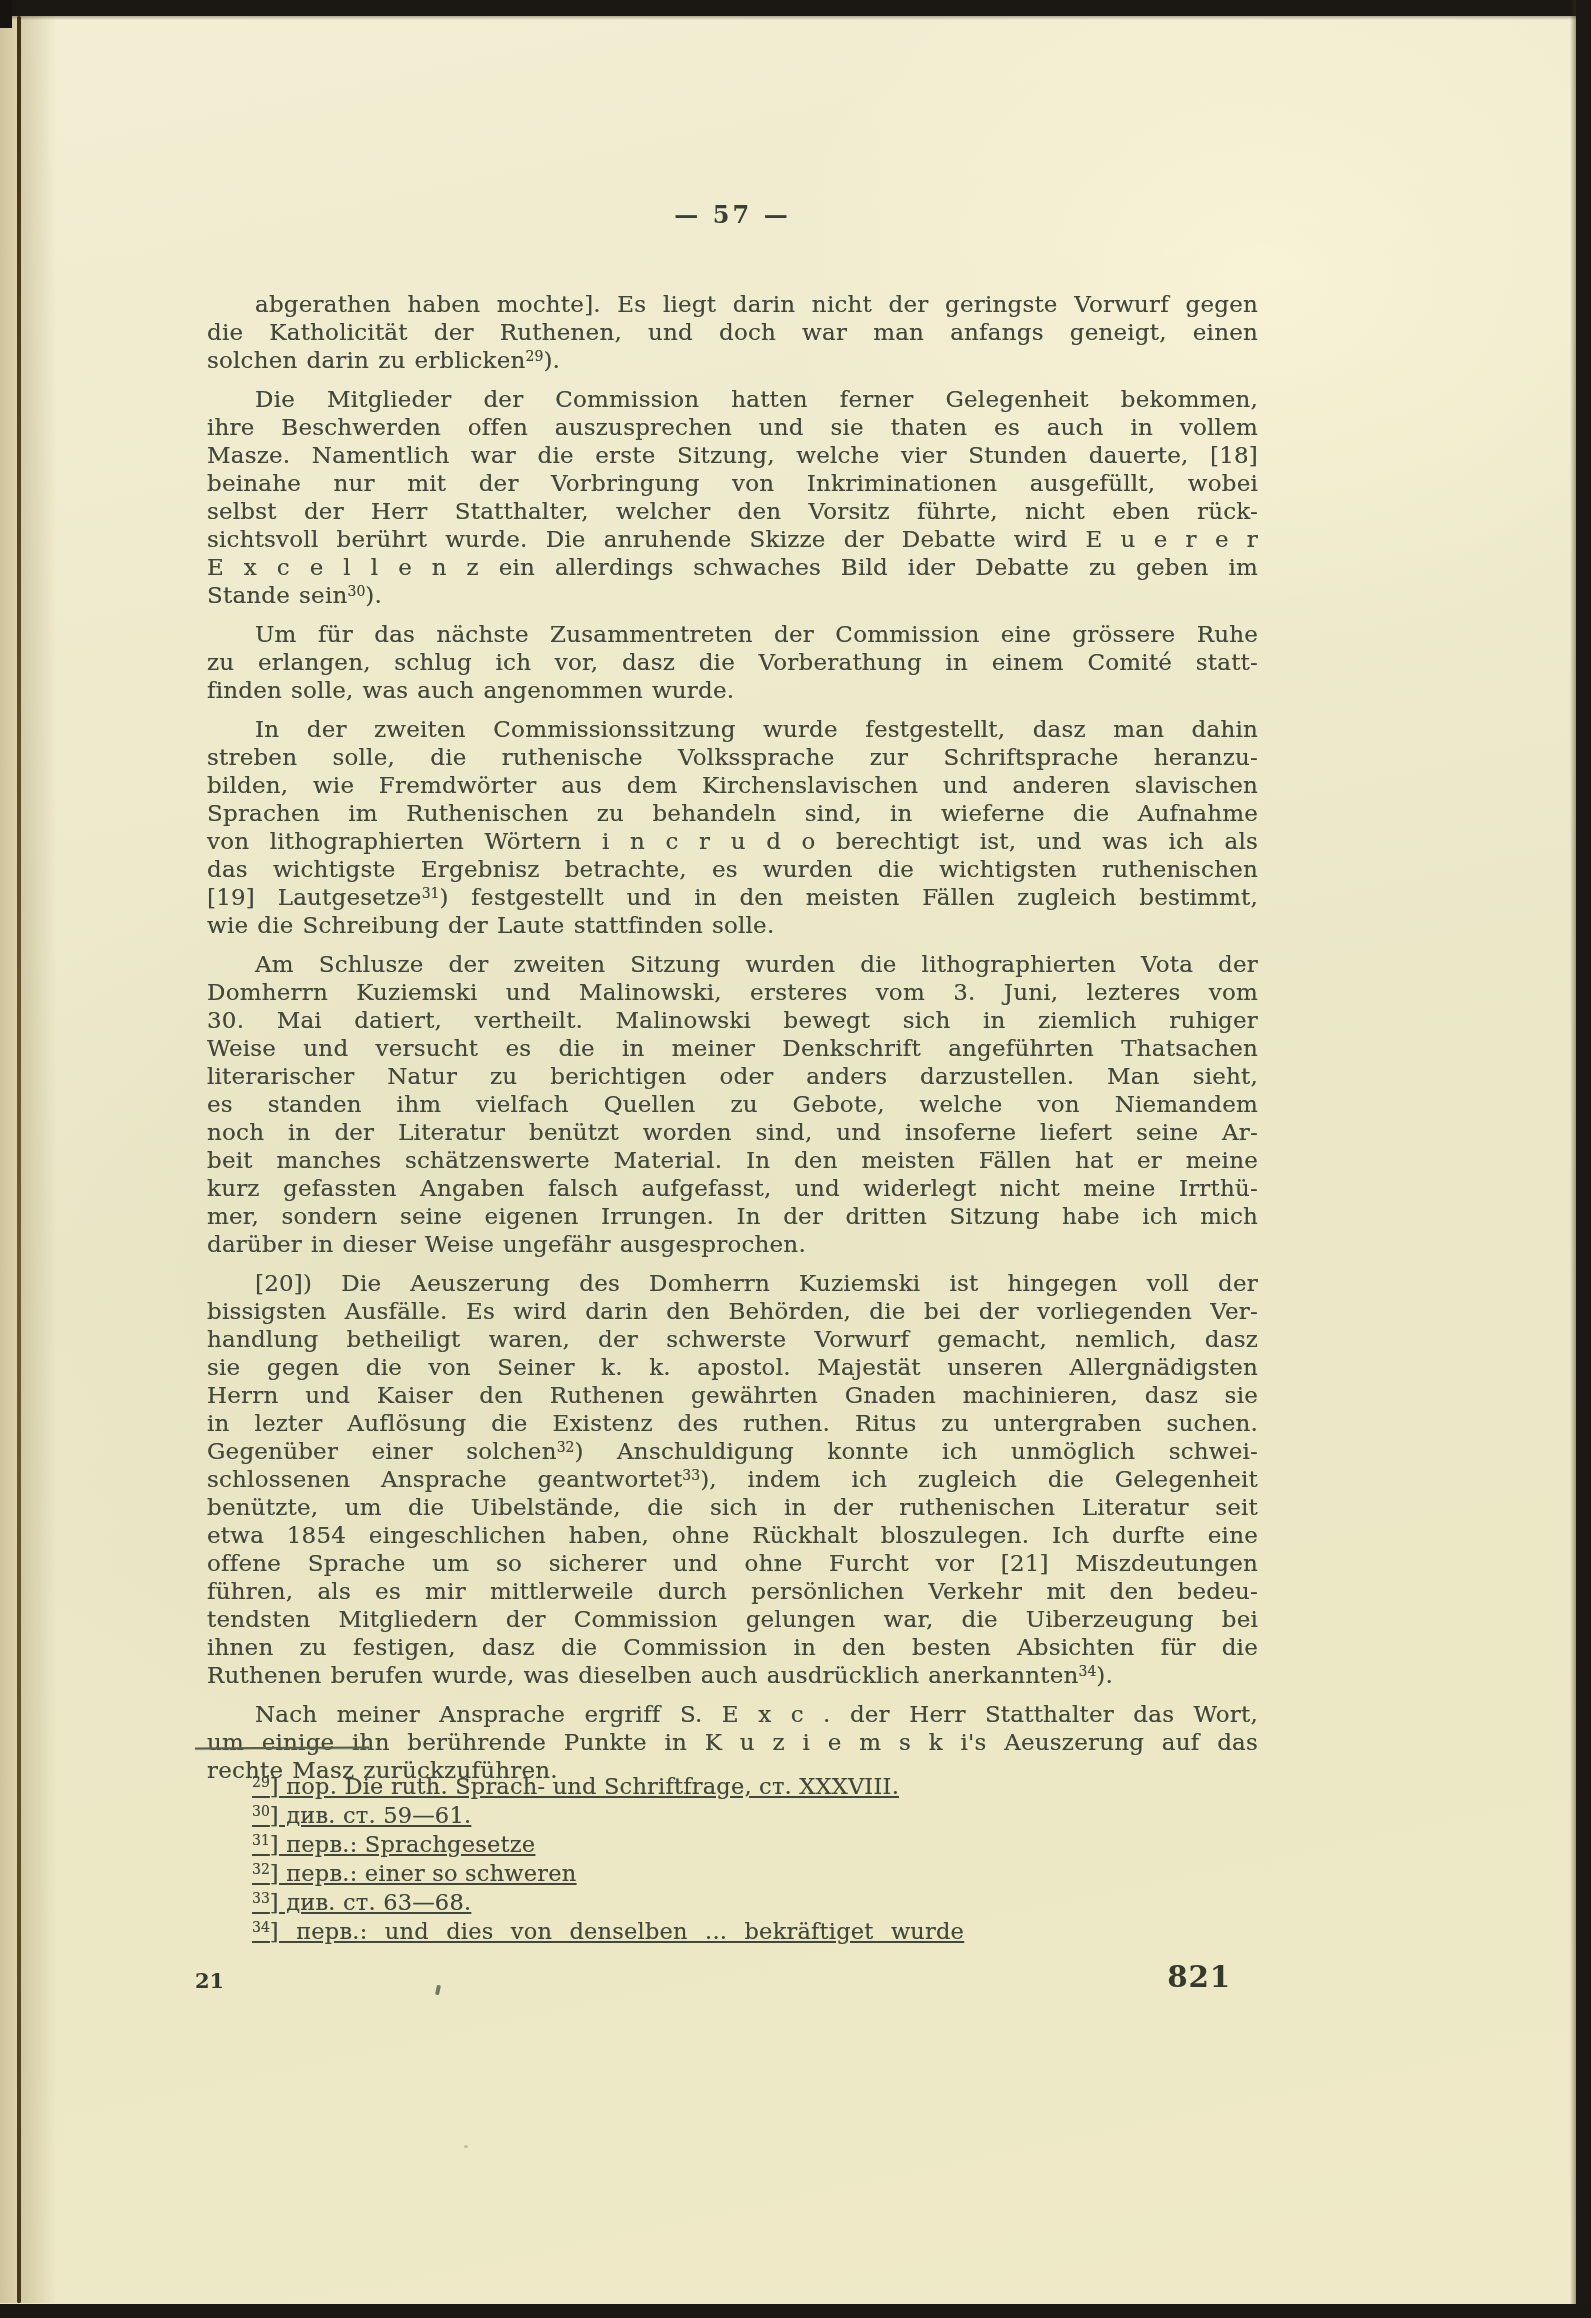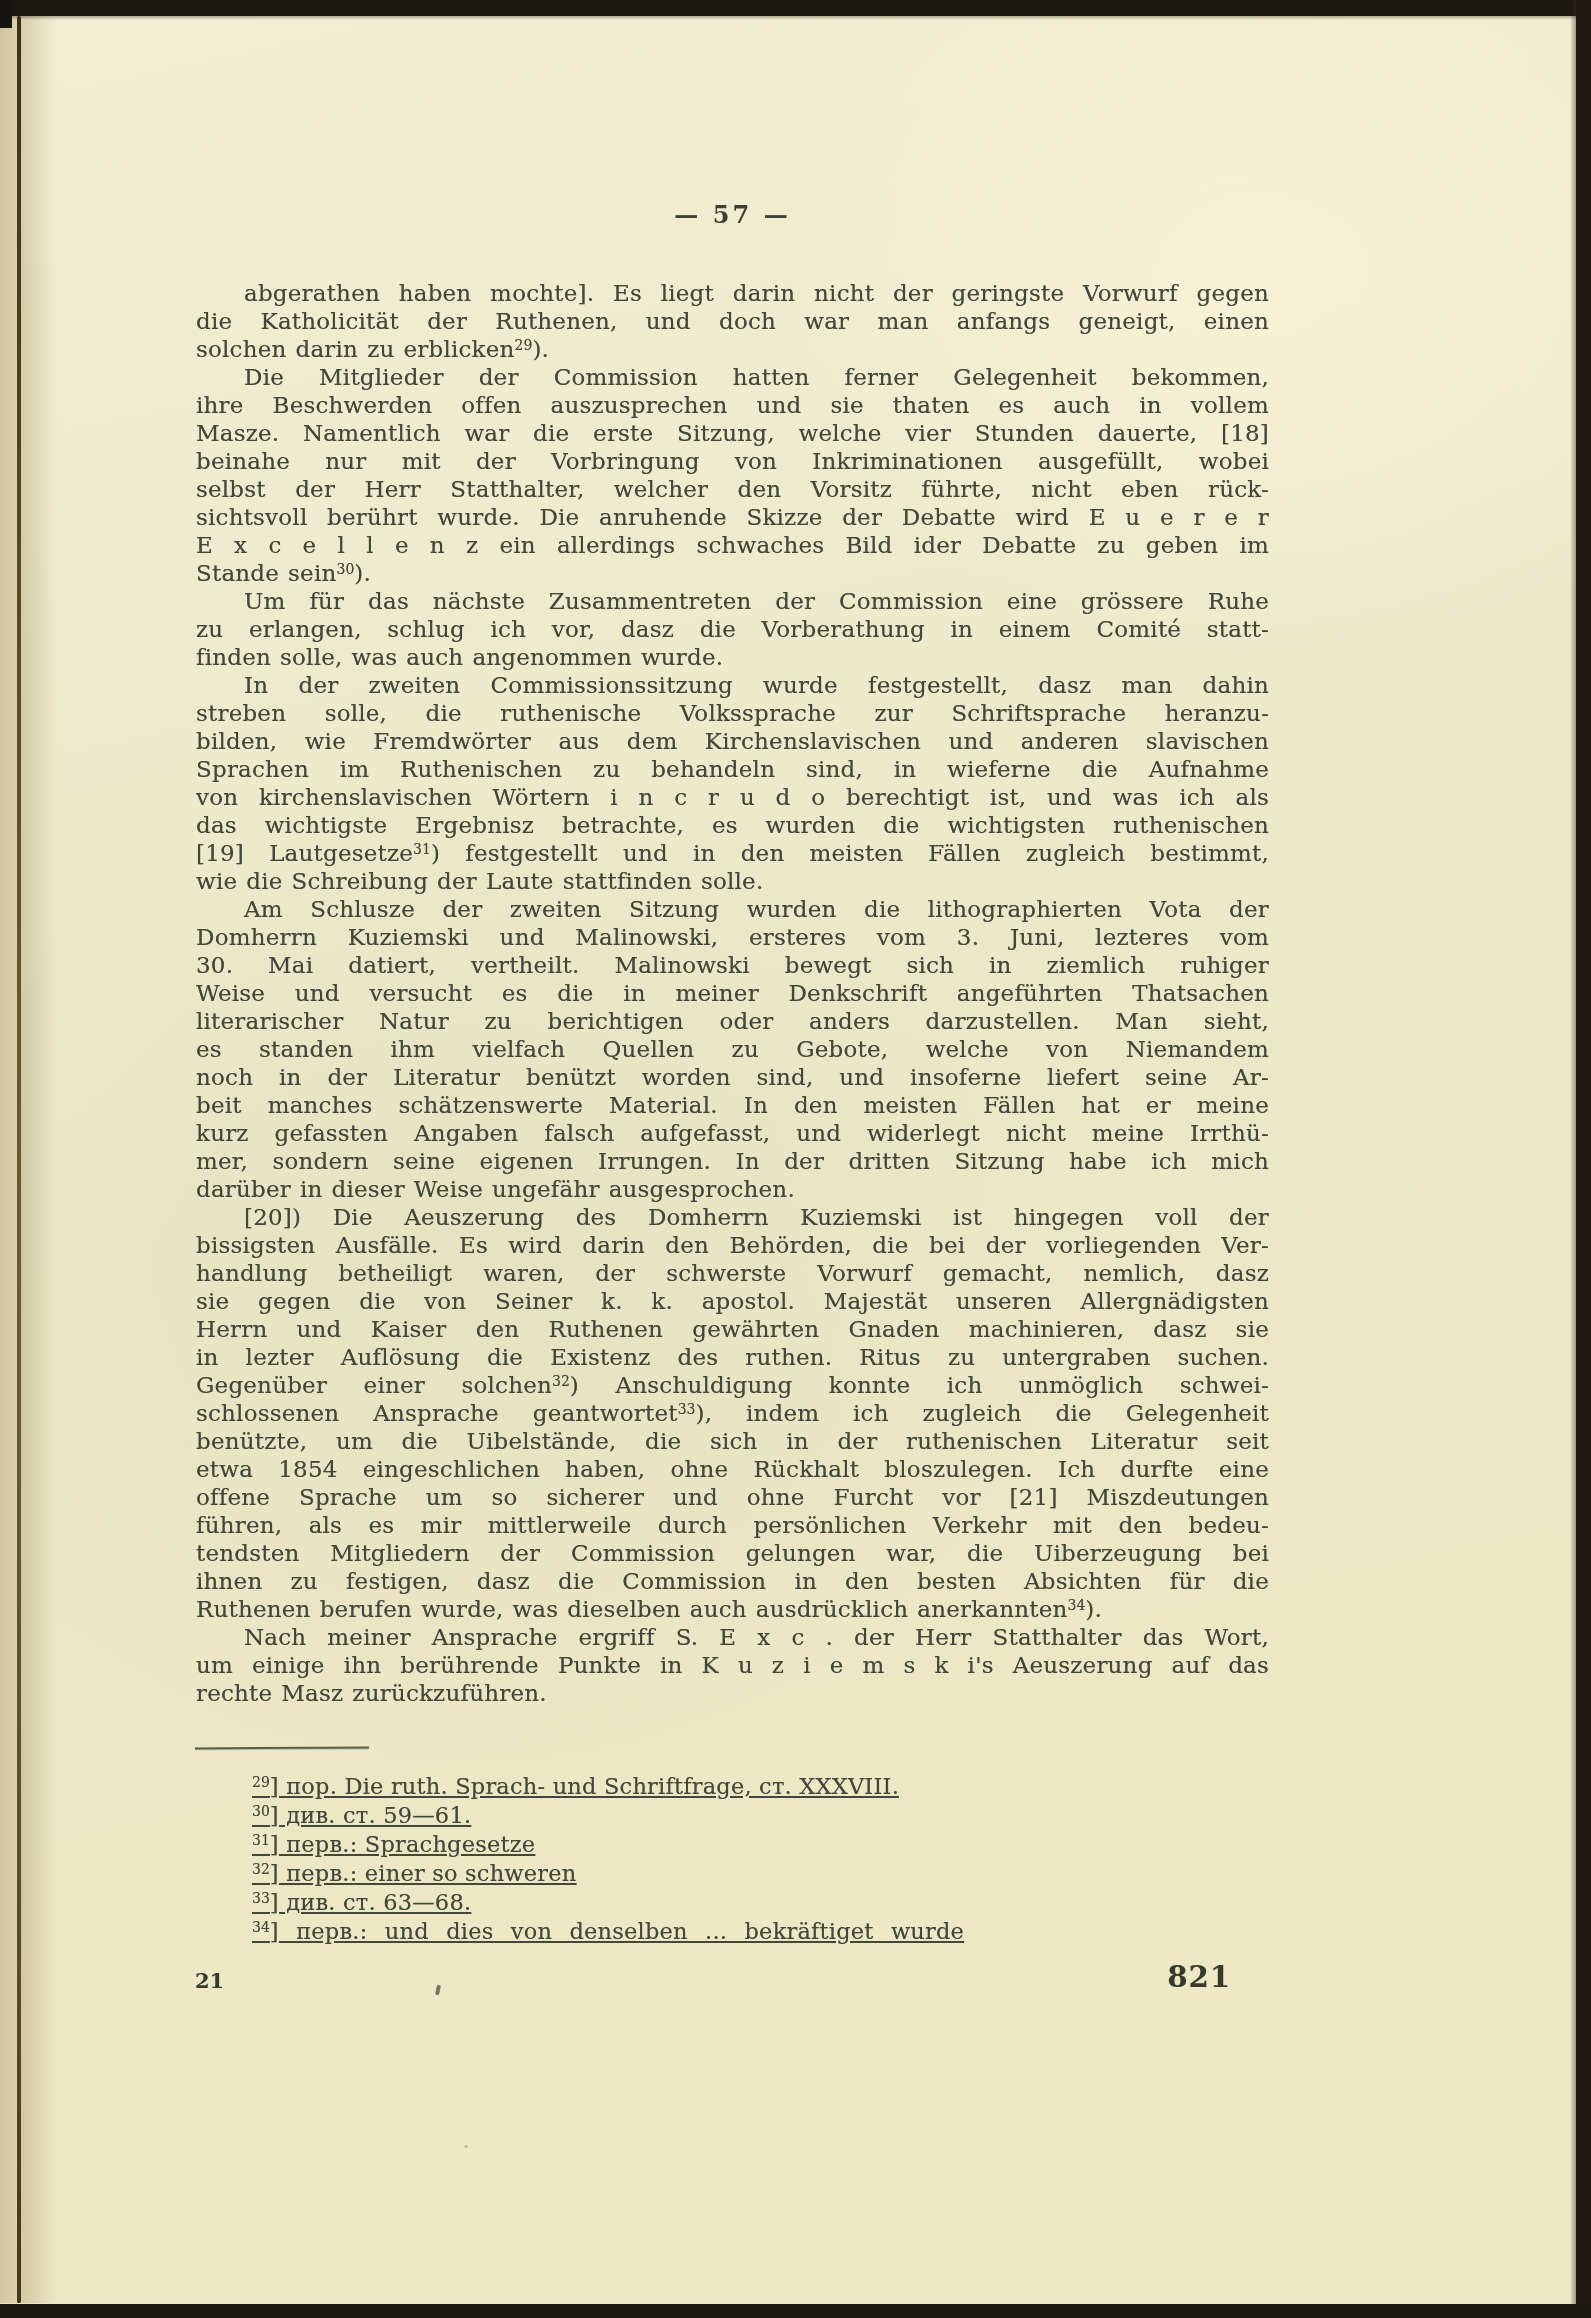--- a/index.html
+++ b/index.html
@@ -36,21 +36,21 @@
   .header-pageno{
     position:absolute;left:196px;top:200px;width:1073px;height:29.4px;
     text-align:center;font-size:24px;font-weight:600;letter-spacing:3.1px;
     color:#3b4032;
   }
   .text-block{
     position:absolute;left:196px;top:279px;width:1073px;
     font-size:23px;color:#42473a;letter-spacing:0.2px;word-spacing:1.5px;
     text-shadow:0 0 0.5px rgba(66,71,58,.55);
   }
-  .para{margin:0;}
+  .para{margin:11px;}
   .ln{height:28px;line-height:28px;text-align:justify;text-align-last:justify;white-space:nowrap;}
   .ln.last{text-align:left;text-align-last:left;}
   .ln.first{text-indent:48px;}
   .ln sup,.fn sup{font-size:14px;line-height:0;vertical-align:7px;letter-spacing:0;word-spacing:0;}
 
   .fn-rule{position:absolute;left:195px;top:1747px;width:174px;height:2.3px;
     background:#596049;transform:rotate(-.25deg);box-shadow:0 0.8px 0 rgba(89,96,73,.3);}
   .footnotes{
     position:absolute;left:196px;top:1772px;width:1073px;
     font-size:22.5px;color:#42473a;letter-spacing:0.2px;
@@ -98,21 +98,21 @@
       <div class="para">
         <div class="ln first">Um für das nächste Zusammentreten der Commission eine grössere Ruhe</div>
         <div class="ln">zu erlangen, schlug ich vor, dasz die Vorberathung in einem Comité statt-</div>
         <div class="ln last">finden solle, was auch angenommen wurde.</div>
       </div>
       <div class="para">
         <div class="ln first">In der zweiten Commissionssitzung wurde festgestellt, dasz man dahin</div>
         <div class="ln">streben solle, die ruthenische Volkssprache zur Schriftsprache heranzu-</div>
         <div class="ln">bilden, wie Fremdwörter aus dem Kirchenslavischen und anderen slavischen</div>
         <div class="ln">Sprachen im Ruthenischen zu behandeln sind, in wieferne die Aufnahme</div>
-        <div class="ln">von kirchenslavischen Wörtern i n  c r u d o berechtigt ist, und was ich als</div>
+        <div class="ln">von lithographierten Wörtern i n  c r u d o berechtigt ist, und was ich als</div>
         <div class="ln">das wichtigste Ergebnisz betrachte, es wurden die wichtigsten ruthenischen</div>
         <div class="ln">[19] Lautgesetze<sup>31</sup>) festgestellt und in den meisten Fällen zugleich bestimmt,</div>
         <div class="ln last">wie die Schreibung der Laute stattfinden solle.</div>
       </div>
       <div class="para">
         <div class="ln first">Am Schlusze der zweiten Sitzung wurden die lithographierten Vota der</div>
         <div class="ln">Domherrn Kuziemski und Malinowski, ersteres vom 3. Juni, lezteres vom</div>
         <div class="ln">30. Mai datiert, vertheilt. Malinowski bewegt sich in ziemlich ruhiger</div>
         <div class="ln">Weise und versucht es die in meiner Denkschrift angeführten Thatsachen</div>
         <div class="ln">literarischer Natur zu berichtigen oder anders darzustellen. Man sieht,</div>

